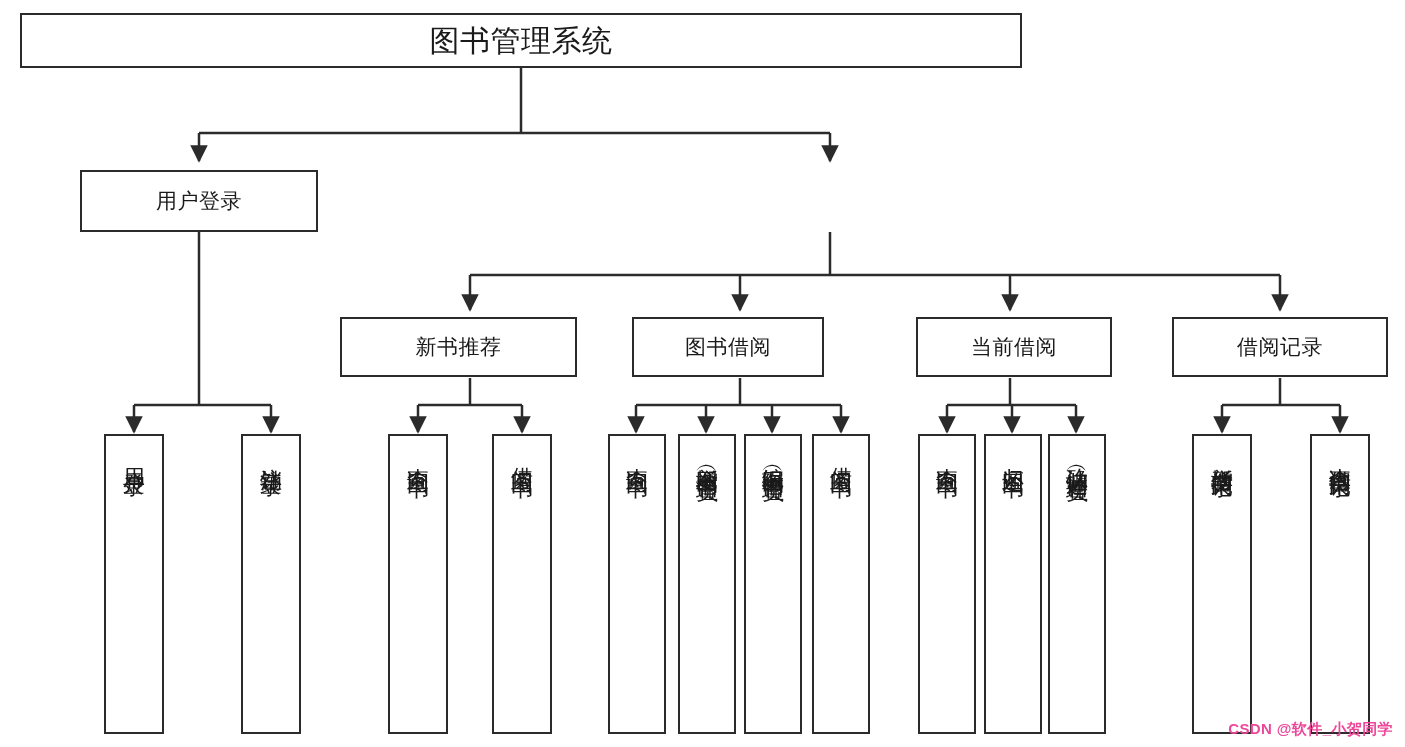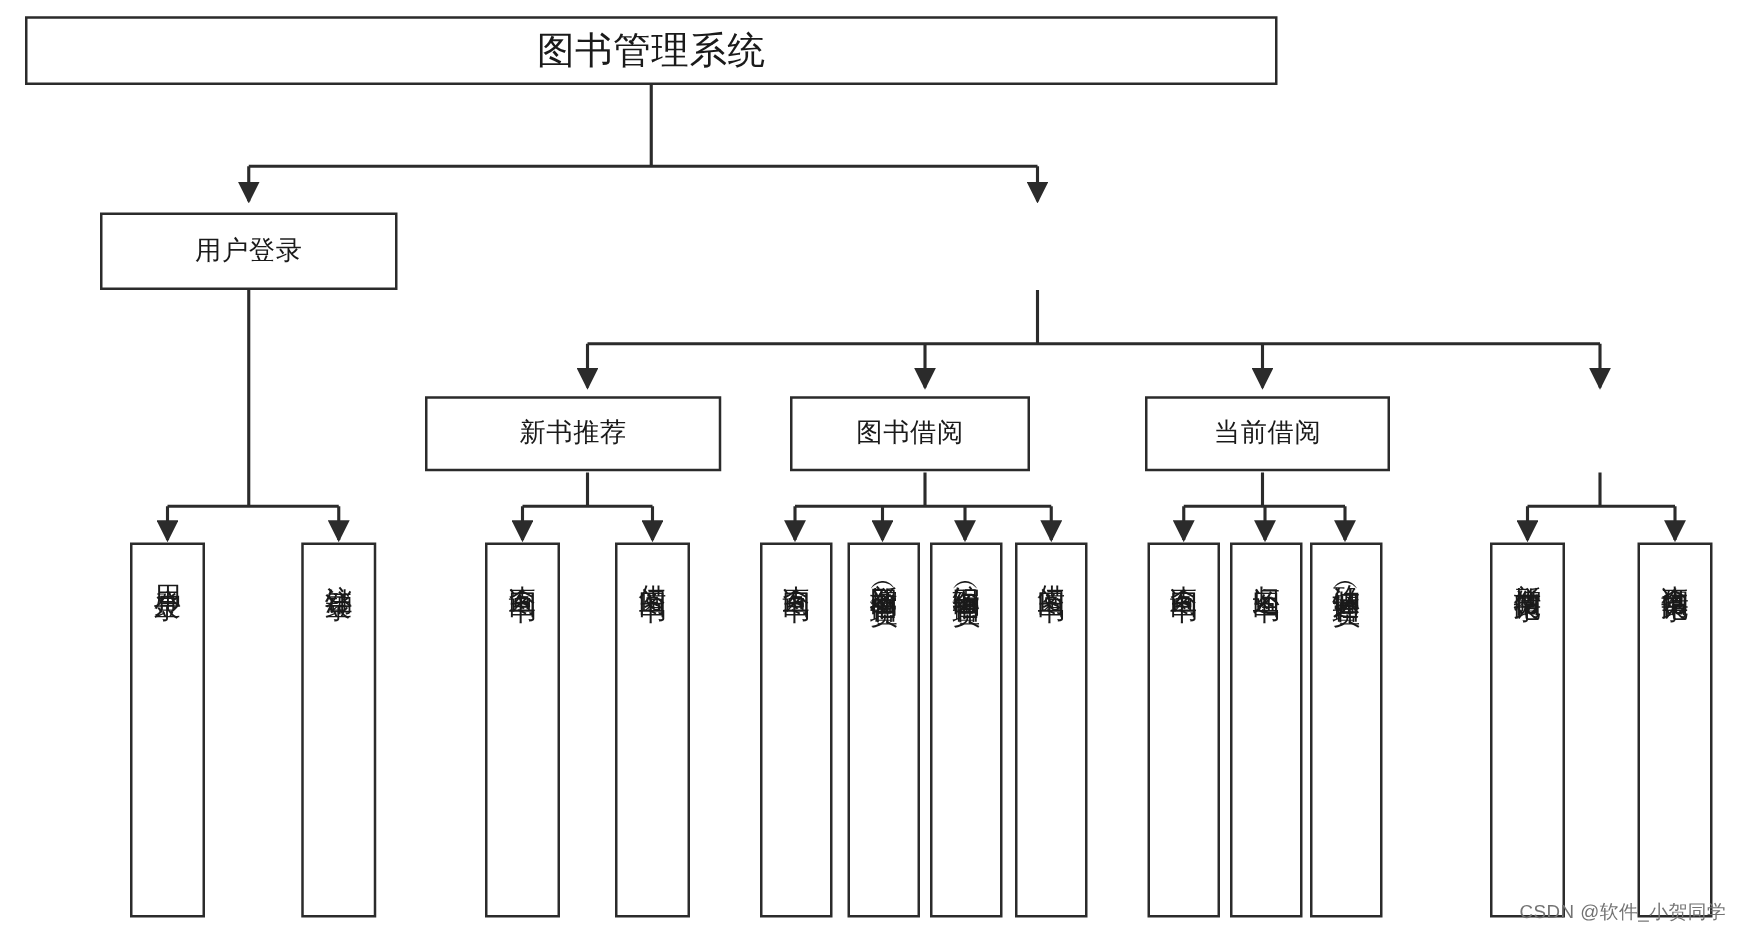--- a/index.html
+++ b/index.html
@@ -63,27 +63,28 @@
     font-size: 22px;
     line-height: 1.0;
     letter-spacing: 3px;
     white-space: nowrap;
   }
   .node.vert.tall .label {
     letter-spacing: 2px;
   }
   #watermark {
     position: absolute;
-    right: 24px;
+    right: 12px;
     bottom: 8px;
     font-size: 15px;
-    color: #737373;
+    color: #ec4899;
     letter-spacing: 0.4px;
     z-index: 5;
     white-space: nowrap;
+    font-weight: bold;
   }
 </style>
 </head>
 <body>
 
 <div id="canvas">
 
   <svg id="edges" viewBox="0 0 1405 747" xmlns="http://www.w3.org/2000/svg">
     <defs>
       <marker id="arrow" viewBox="0 0 10 10" refX="9" refY="5" markerWidth="7" markerHeight="7" orient="auto-start-reverse">
@@ -144,20 +145,23 @@
 
   <div class="node horiz" style="left:340px; top:317px; width:237px; height:60px;">
     <span class="label">新书推荐</span>
   </div>
   <div class="node horiz" style="left:632px; top:317px; width:192px; height:60px;">
     <span class="label">图书借阅</span>
   </div>
   <div class="node horiz" style="left:916px; top:317px; width:196px; height:60px;">
     <span class="label">当前借阅</span>
   </div>
+  <div class="node horiz" style="left:1172px; top:317px; width:216px; height:60px;">
+    <span class="label">借阅记录</span>
+  </div>
 
   <div class="node vert" style="left:104px; top:434px; width:60px; height:300px;">
     <span class="label">用户登录</span>
   </div>
   <div class="node vert" style="left:241px; top:434px; width:60px; height:300px;">
     <span class="label">注销登录</span>
   </div>
 
   <div class="node vert" style="left:388px; top:434px; width:60px; height:300px;">
     <span class="label">查询图书</span>

